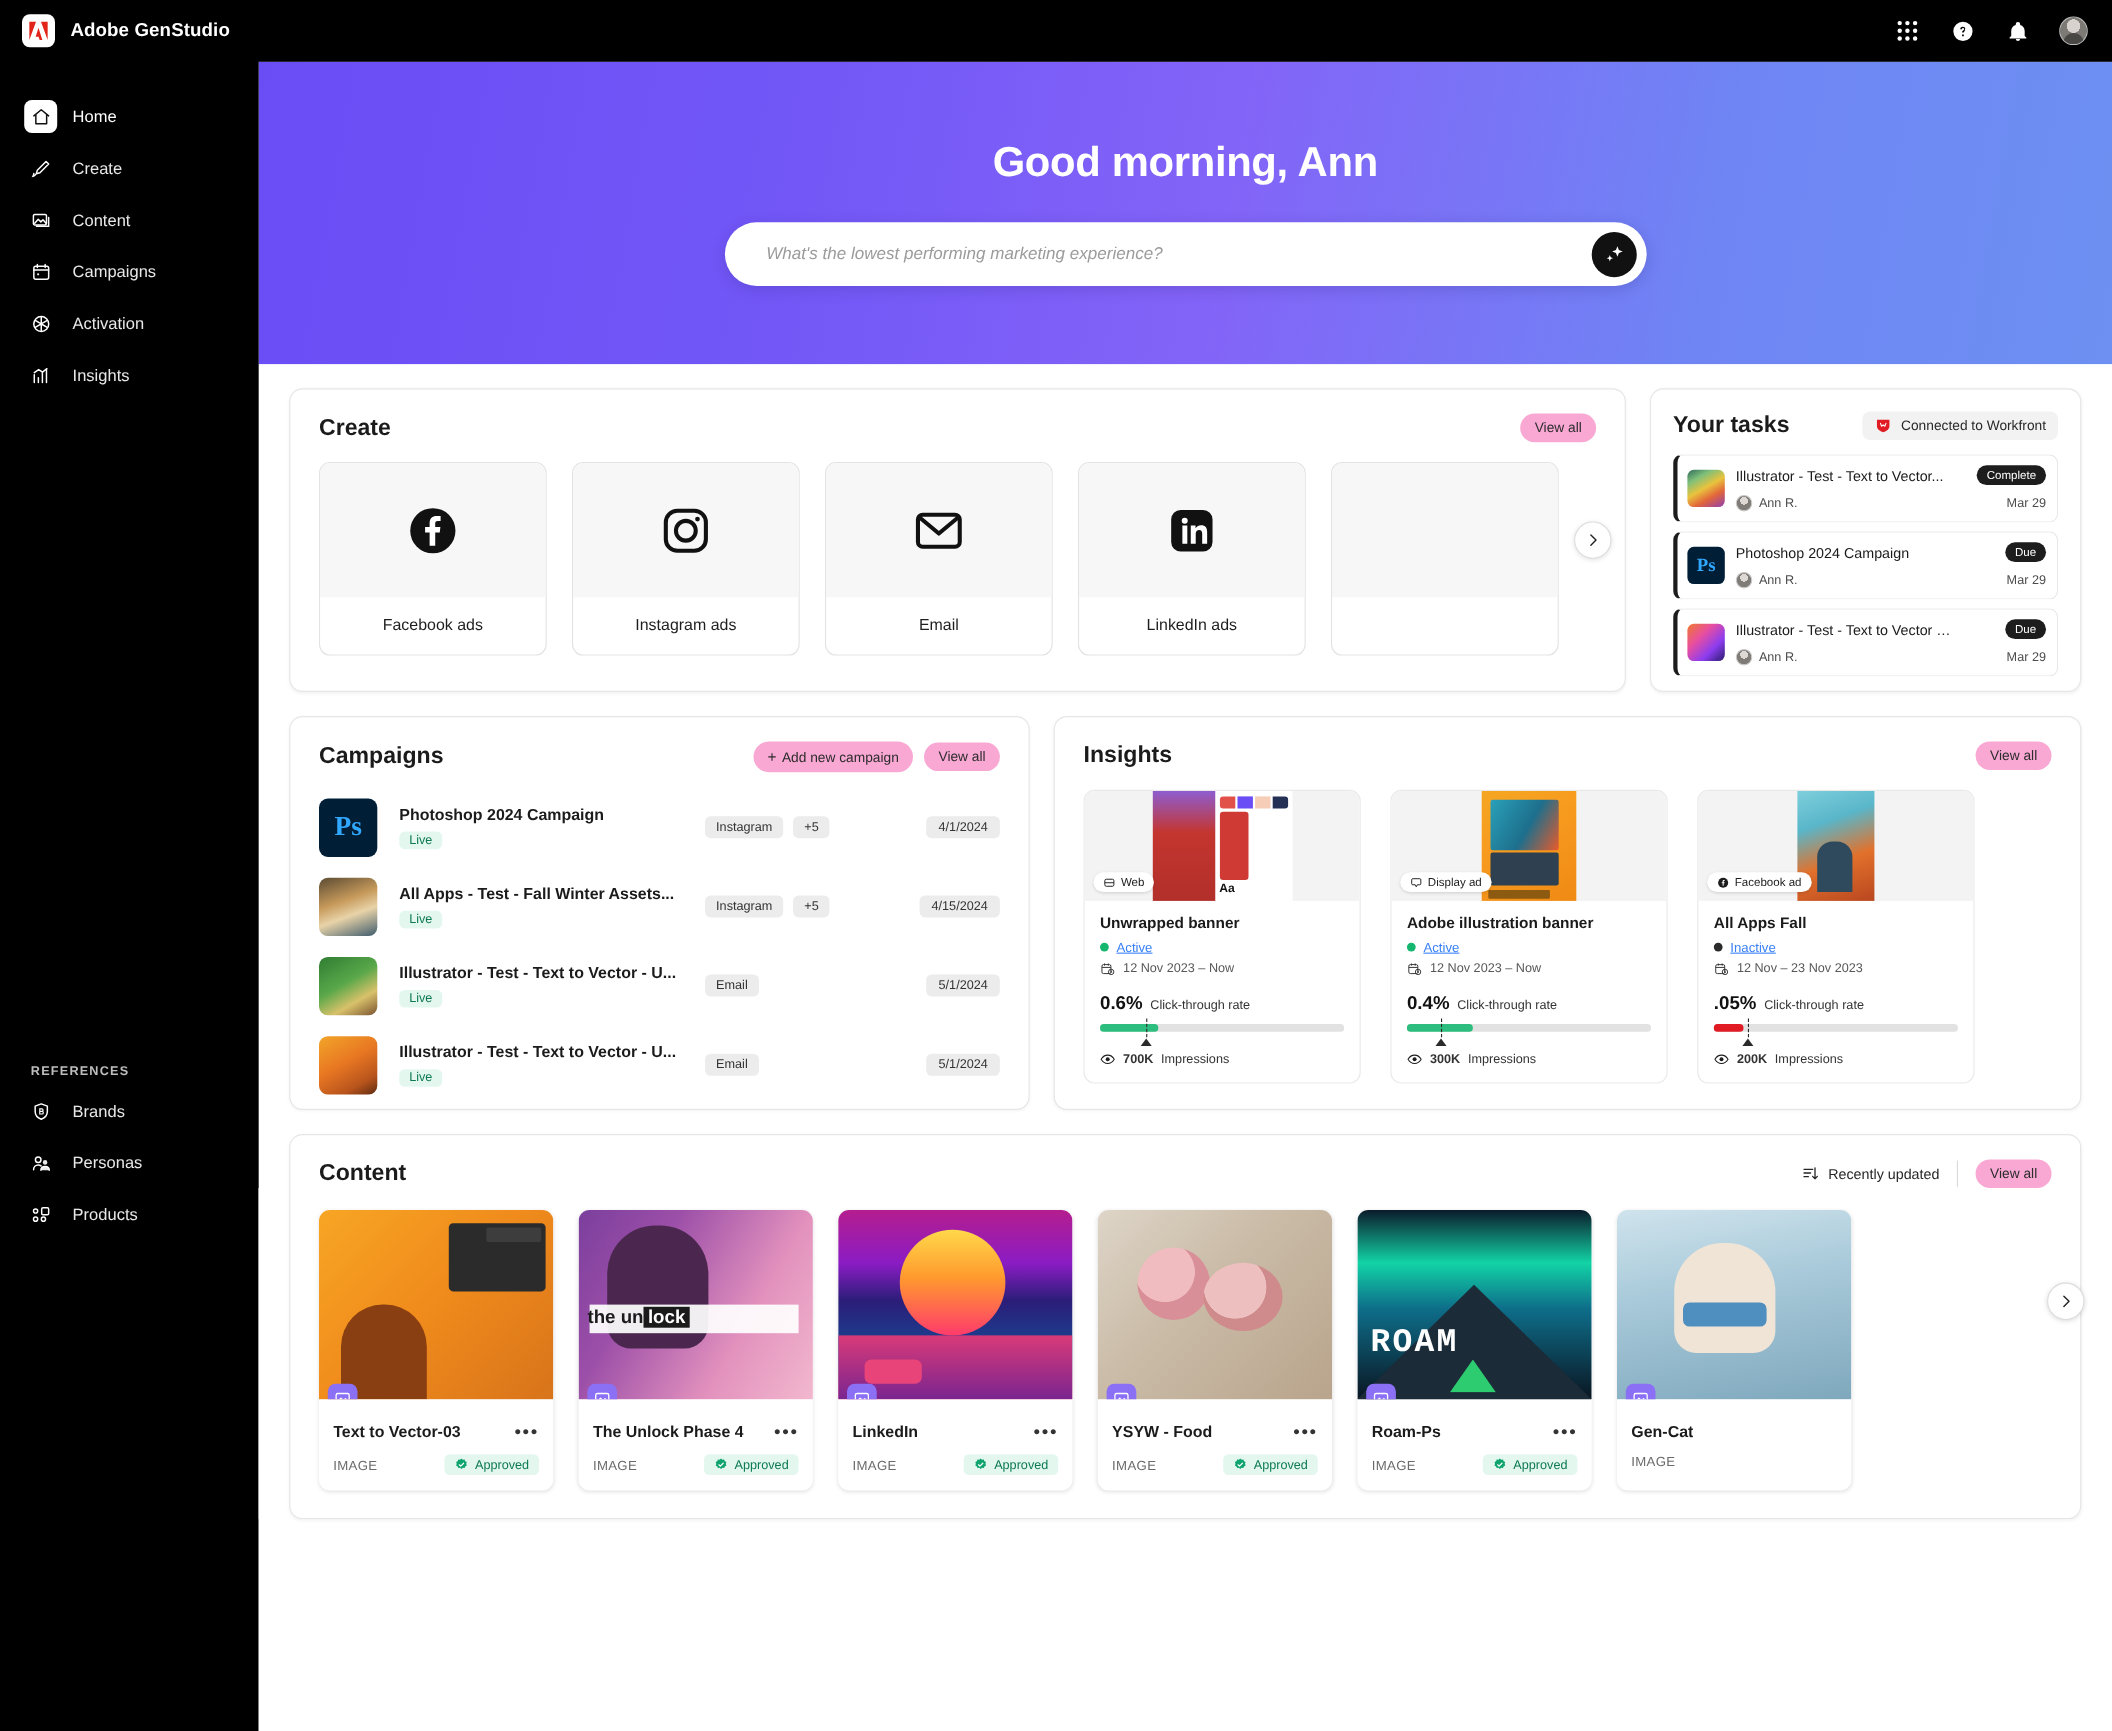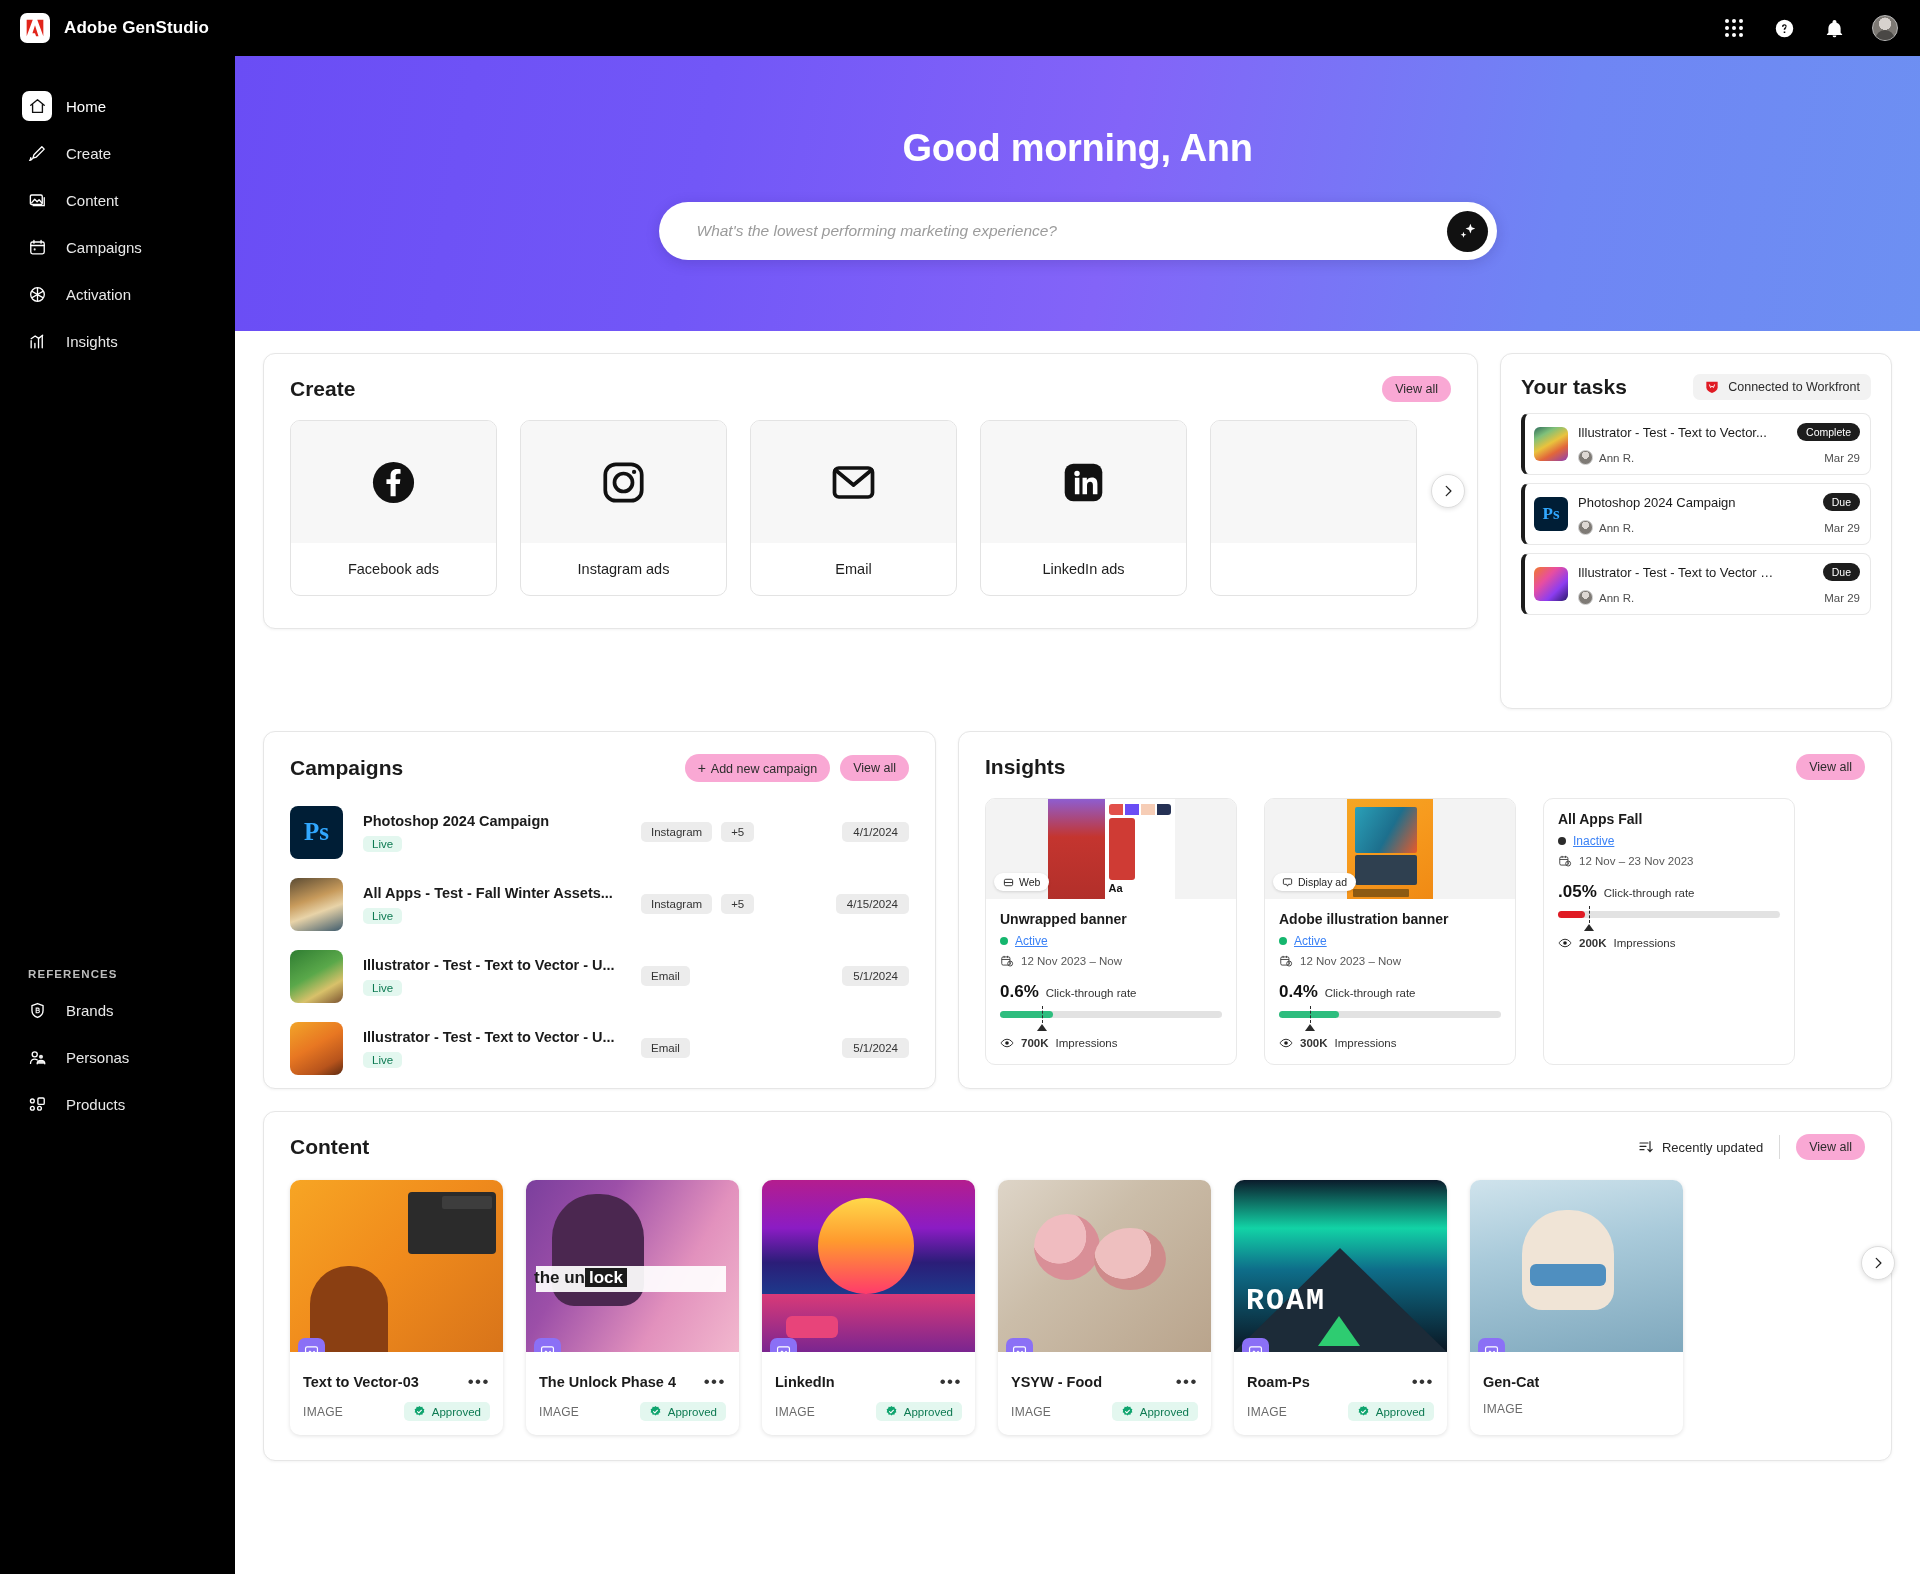--- a/index.html
+++ b/index.html
@@ -125,21 +125,21 @@
   }
   .carousel-next {
     position:absolute; right:12px; top:50%; transform:translateY(-50%);
     width:34px;height:34px;border-radius:50%; background:#fff; border:1px solid #ddd;
     display:flex;align-items:center;justify-content:center; cursor:pointer; z-index:3;
     box-shadow:0 1px 5px rgba(0,0,0,.12);
   }
   .carousel-next svg { width:14px;height:14px; stroke:#222; fill:none; stroke-width:2.2; }
 
   
-  .tasks-card { width:392px; height:356px; flex:0 0 392px; }
+  .tasks-card { width:392px; height:276px; flex:0 0 392px; }
   .tasks-head { display:flex; align-items:center; padding:20px 20px 0 20px; }
   .tasks-title { font-size:21px; font-weight:700; color:#1b1b1b; }
   .wf-chip {
     margin-left:auto; display:flex; align-items:center; gap:8px;
     background:#f2f2f2; border-radius:7px; padding:5px 11px; font-size:12.5px; color:#2a2a2a;
   }
   .wf-chip .wfico { width:16px;height:16px; }
   .task-list { padding:13px 20px 0 20px; display:flex; flex-direction:column; gap:8px; }
   .task-row {
     display:flex; align-items:center; gap:10px; height:62px;
@@ -717,20 +717,32 @@
                       <path d="M1.8 12S5.5 5.5 12 5.5 22.2 12 22.2 12 18.5 18.5 12 18.5 1.8 12 1.8 12z" fill="none" stroke="#1d1d1d" stroke-width="1.6"></path>
                       <circle cx="12" cy="12" r="3.1" fill="#1d1d1d"></circle>
                     </svg>
                   <b>300K</b>
                   <span>Impressions</span>
                 </div>
               </div>
             </div>
 
             <div class="ins-tile">
+              <div class="ins-media">
+                <div style="width:70px;height:100px;background:linear-gradient(160deg,#7ecfdc 0%,#59b6c9 30%,#e2712c 62%,#b9461f 100%);position:relative;">
+                  <i style="position:absolute;left:18px;bottom:8px;width:32px;height:46px;background:#2f4a5c;border-radius:14px 14px 0 0;display:block;"></i>
+                </div>
+                <span class="ins-badge">
+                  <svg viewBox="0 0 24 24">
+                      <circle cx="12" cy="12" r="10" fill="#1d1d1d"></circle>
+                      <path d="M13 18v-5.2h1.7l.3-2H13V9.5c0-.6.2-1 1-1h1V6.6c-.2 0-.8-.1-1.5-.1-1.5 0-2.6 1-2.6 2.7v1.6H9.2v2H11V18z" fill="#fff"></path>
+                    </svg>
+                  <span>Facebook ad</span>
+                </span>
+              </div>
               <div class="ins-body">
                 <div class="ins-name">All Apps Fall</div>
                 <div class="ins-status">
                   <span class="dot" style="background:#2b2b2b"></span>
                   <span>Inactive</span>
                 </div>
                 <div class="ins-dates">
                   <svg viewBox="0 0 24 24">
                       <rect x="3" y="5" width="14" height="14" rx="2.4"></rect>
                       <path d="M3 9.4h14M7 3.2v3.4M13 3.2v3.4"></path>

